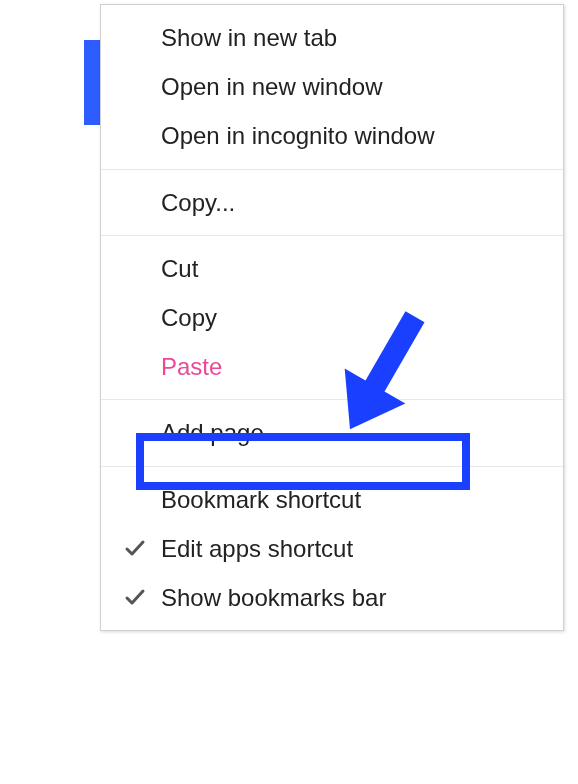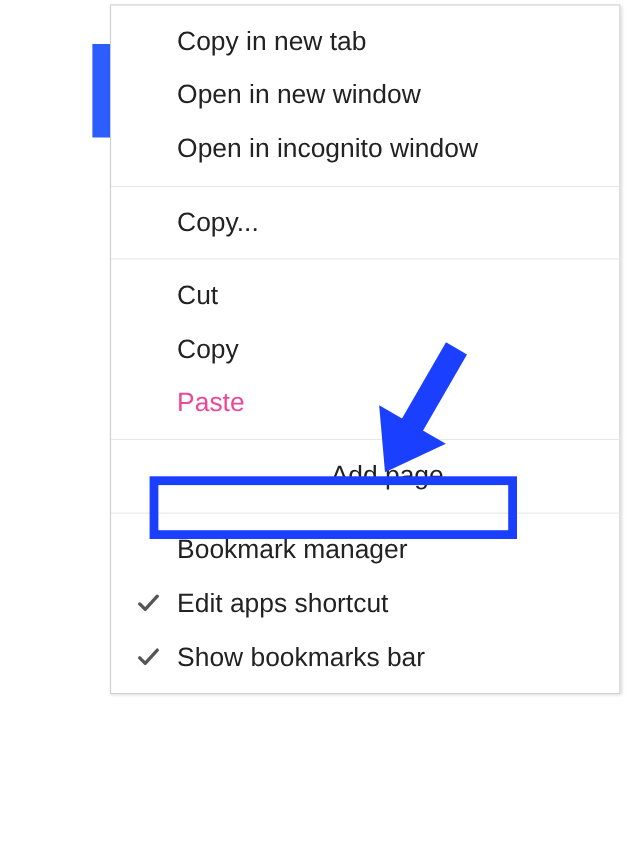--- a/index.html
+++ b/index.html
@@ -46,21 +46,20 @@
       cursor: pointer;
       position: relative;
       line-height: 1.3;
     }
     .menu-item.disabled {
       color: #ec4899;
       cursor: default;
     }
     .menu-item.highlighted {
       position: relative;
-      text-align: center;
     }
     .highlight-box {
       position: absolute;
       left: 136px;
       top: 433px;
       width: 334px;
       height: 57px;
       border: 8px solid #1a3fff;
       z-index: 10;
       pointer-events: none;
@@ -88,21 +87,21 @@
     }
   </style>
 </head>
 <body>
 
 <div class="bg-blue-bar"></div>
 
 <div class="context-menu">
   <div class="menu-group">
     <div class="menu-item">
-      <span>Copy in new tab</span>
+      <span>Show in new tab</span>
     </div>
     <div class="menu-item">
       <span>Open in new window</span>
     </div>
     <div class="menu-item">
       <span>Open in incognito window</span>
     </div>
   </div>
 
   <div class="menu-group">
@@ -125,21 +124,21 @@
 
 
   <div class="menu-group">
     <div class="menu-item highlighted">
       <span>Add page...</span>
     </div>
   </div>
 
   <div class="menu-group">
     <div class="menu-item">
-      <span>Bookmark manager</span>
+      <span>Bookmark shortcut</span>
     </div>
     <div class="menu-item">
       <span class="checkmark">
         <svg viewBox="0 0 24 24" fill="none" stroke="#555" stroke-width="3" stroke-linecap="round" stroke-linejoin="round">
             <polyline points="4,13 9,18 20,6"></polyline>
           </svg>
       </span>
       <span>Edit apps shortcut</span>
     </div>
     <div class="menu-item">

